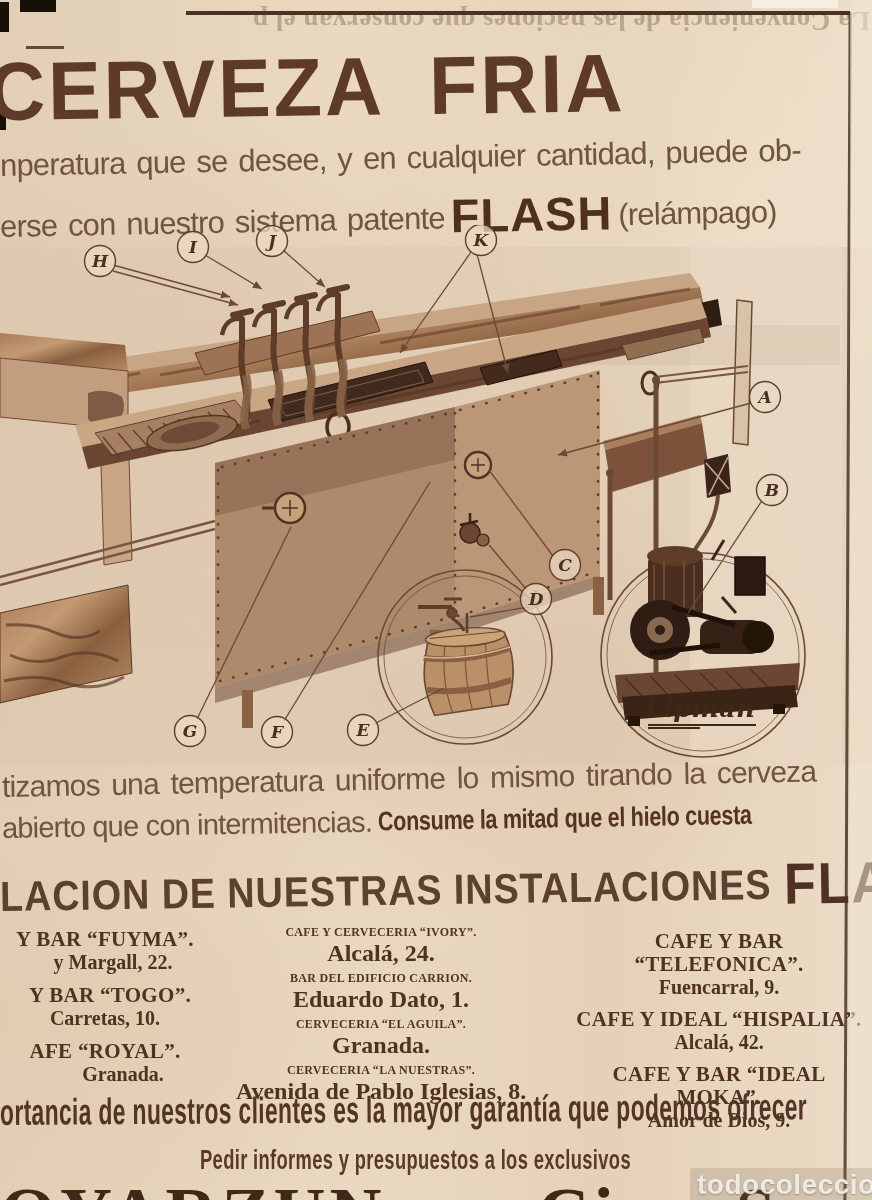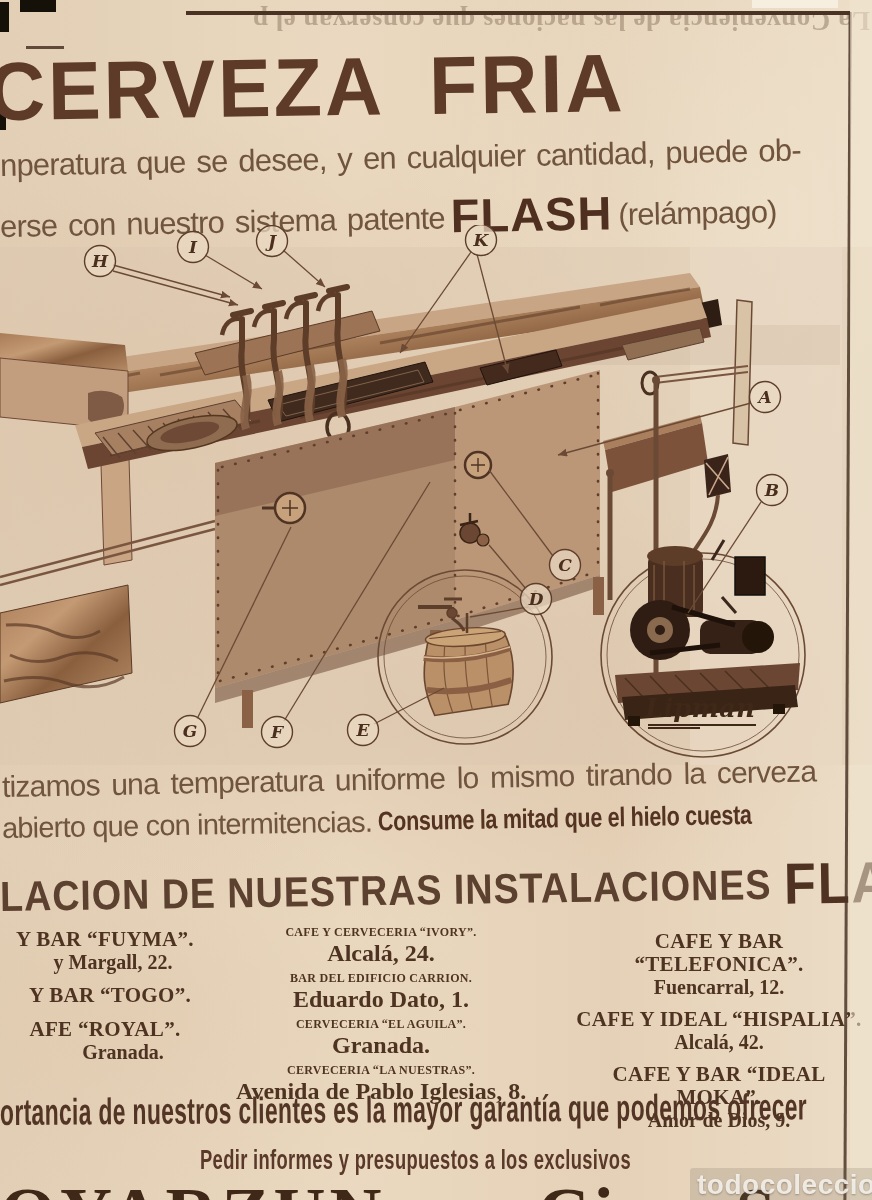--- a/index.html
+++ b/index.html
@@ -352,20 +352,21 @@
     <span>LACION DE NUESTRAS INSTALACIONES</span><span class="flash">FLASH</span>
   </div>
 
   <div id="col-left" class="abs dir-col">
     <div class="dir-entry">
       <div class="nm">Y BAR “FUYMA”.</div>
       <div class="ad" style="padding-left:16px;">y Margall, 22.</div>
     </div>
     <div class="dir-entry">
       <div class="nm" style="padding-left:10px;">Y BAR “TOGO”.</div>
+      <div class="ad">Carretas, 10.</div>
     </div>
     <div class="dir-entry">
       <div class="nm">AFE “ROYAL”.</div>
       <div class="ad" style="padding-left:36px;">Granada.</div>
     </div>
   </div>
 
   <div id="col-mid" class="abs dir-col">
     <div class="dir-entry">
       <div class="nm">CAFE Y CERVECERIA “IVORY”.</div>
@@ -381,21 +382,21 @@
     </div>
     <div class="dir-entry">
       <div class="nm">CERVECERIA “LA NUESTRAS”.</div>
       <div class="ad">Avenida de Pablo Iglesias, 8.</div>
     </div>
   </div>
 
   <div id="col-right" class="abs dir-col">
     <div class="dir-entry">
       <div class="nm">CAFE Y BAR “TELEFONICA”.</div>
-      <div class="ad">Fuencarral, 12.</div>
+      <div class="ad">Fuencarral, 9.</div>
     </div>
     <div class="dir-entry">
       <div class="nm">CAFE Y IDEAL “HISPALIA”.</div>
       <div class="ad">Alcalá, 42.</div>
     </div>
     <div class="dir-entry">
       <div class="nm">CAFE Y BAR “IDEAL MOKA”.</div>
       <div class="ad">Amor de Dios, 9.</div>
     </div>
   </div>

